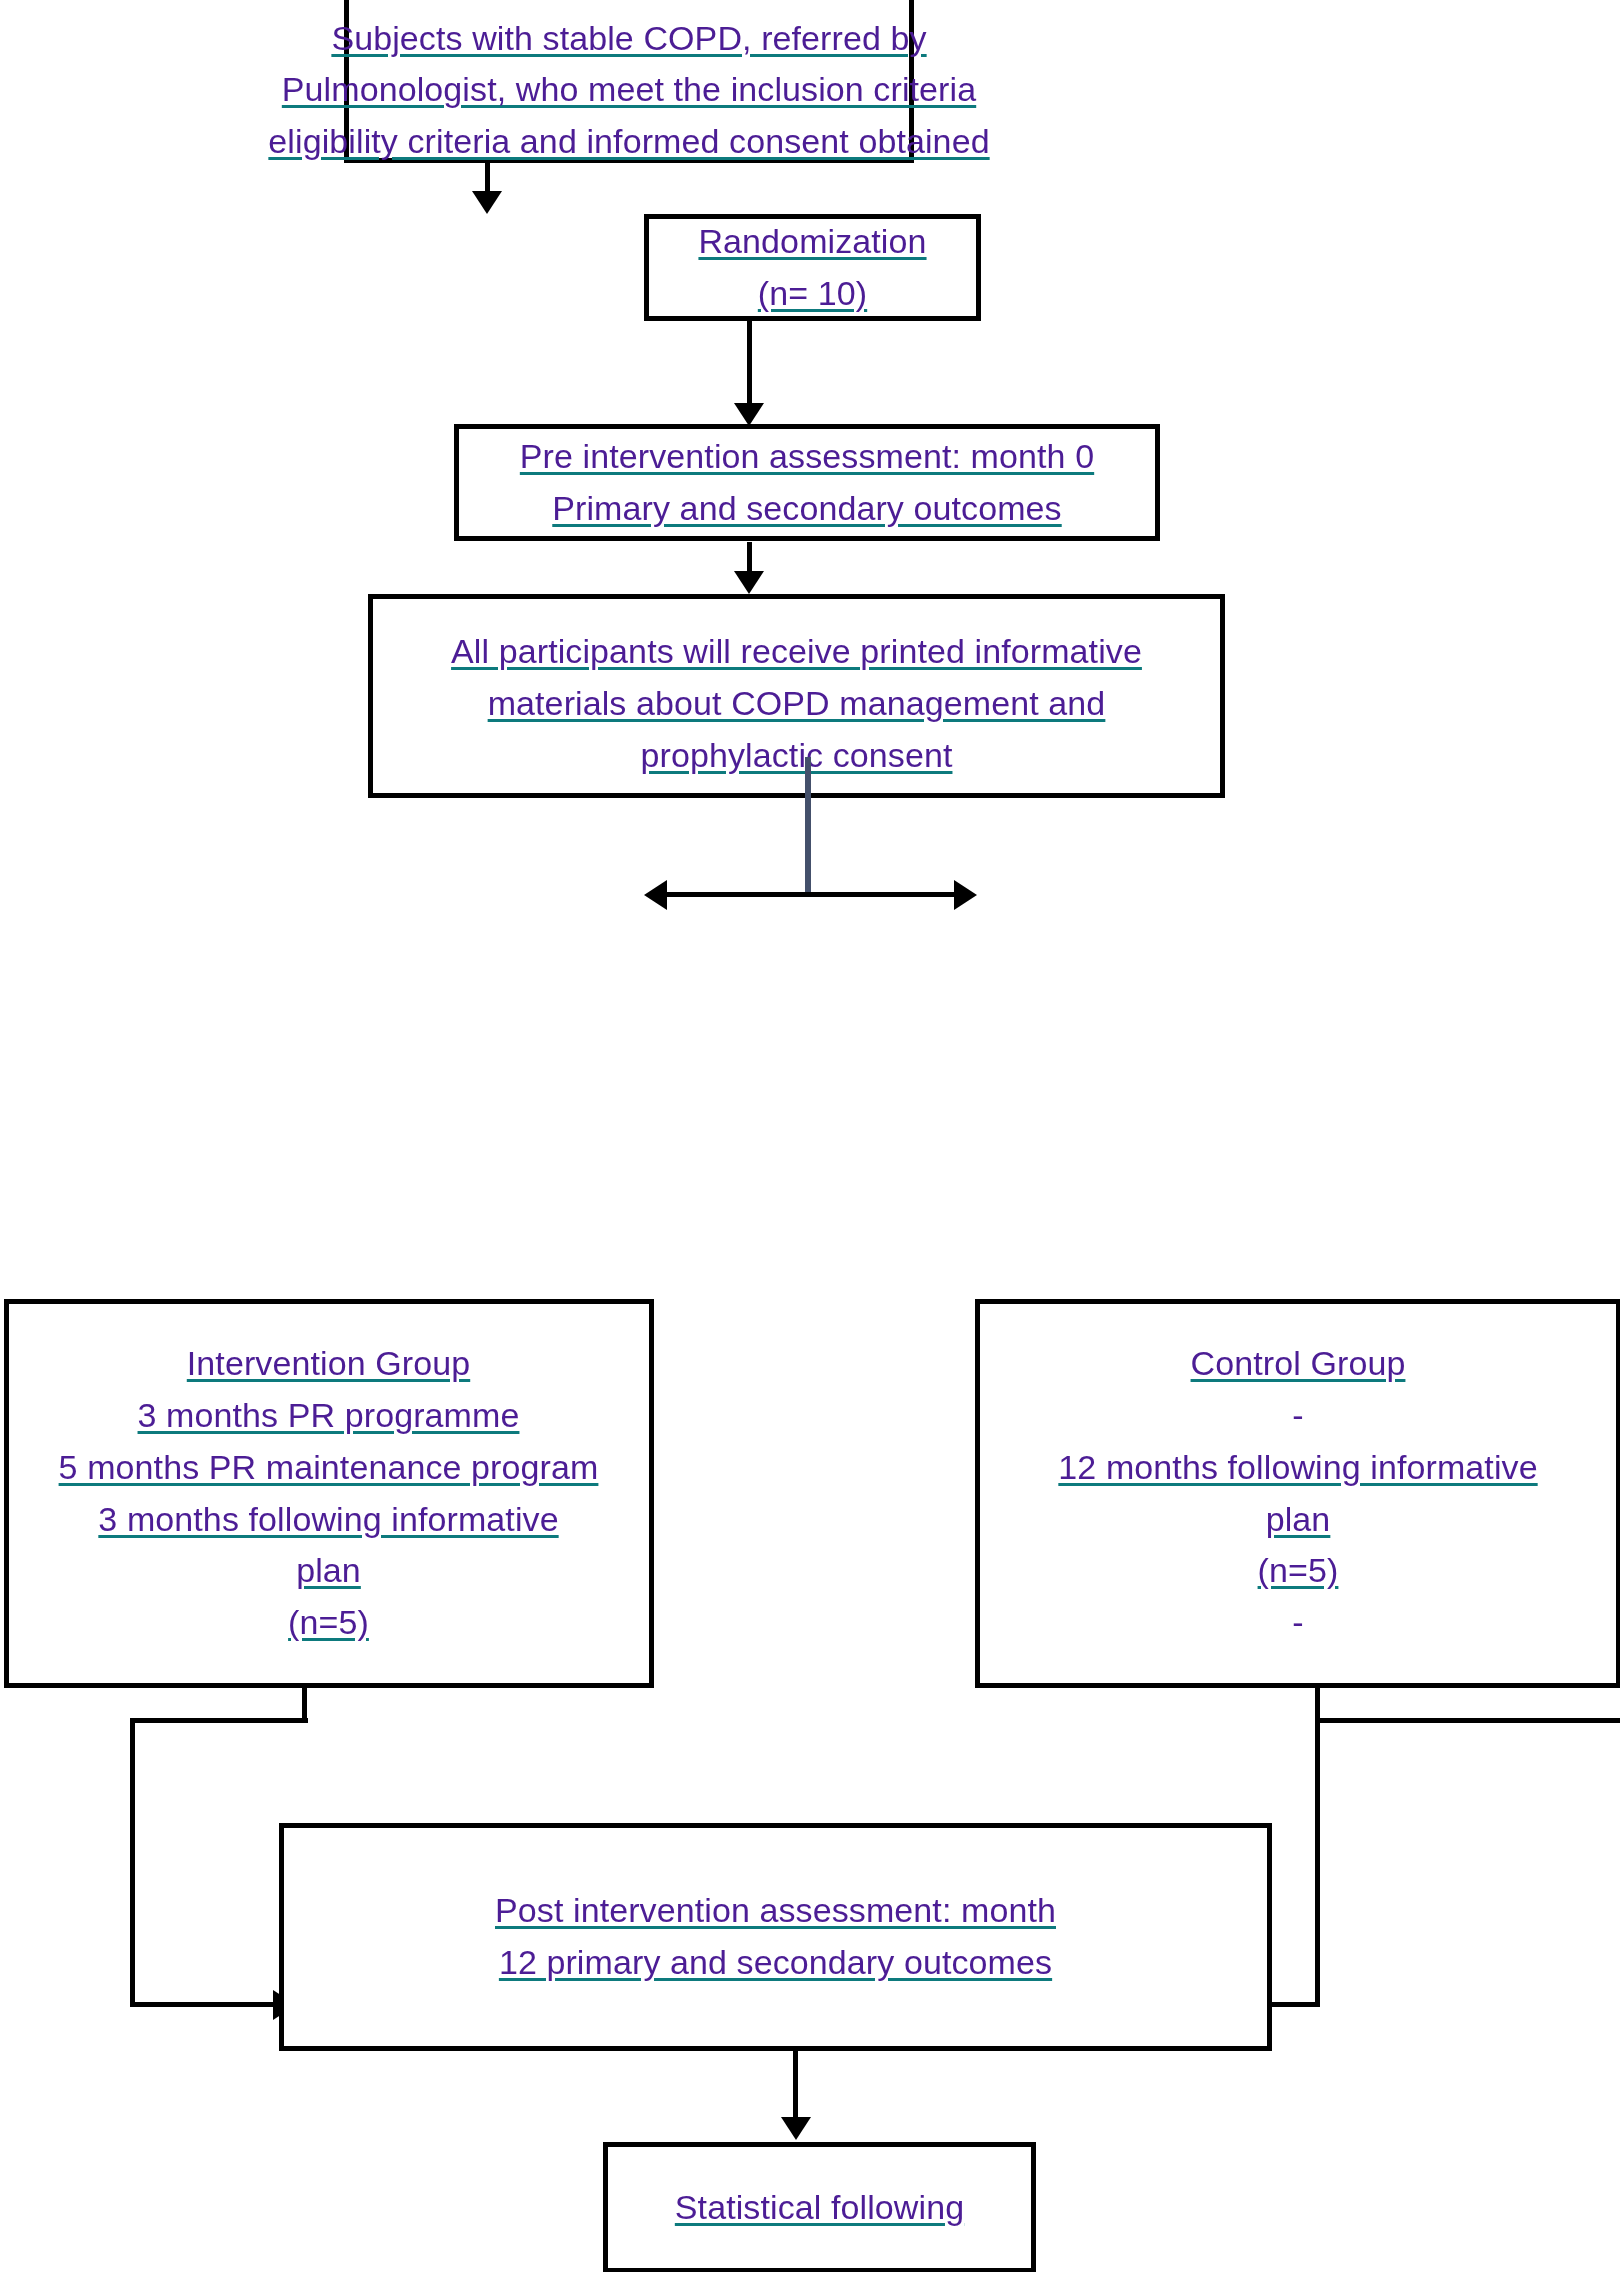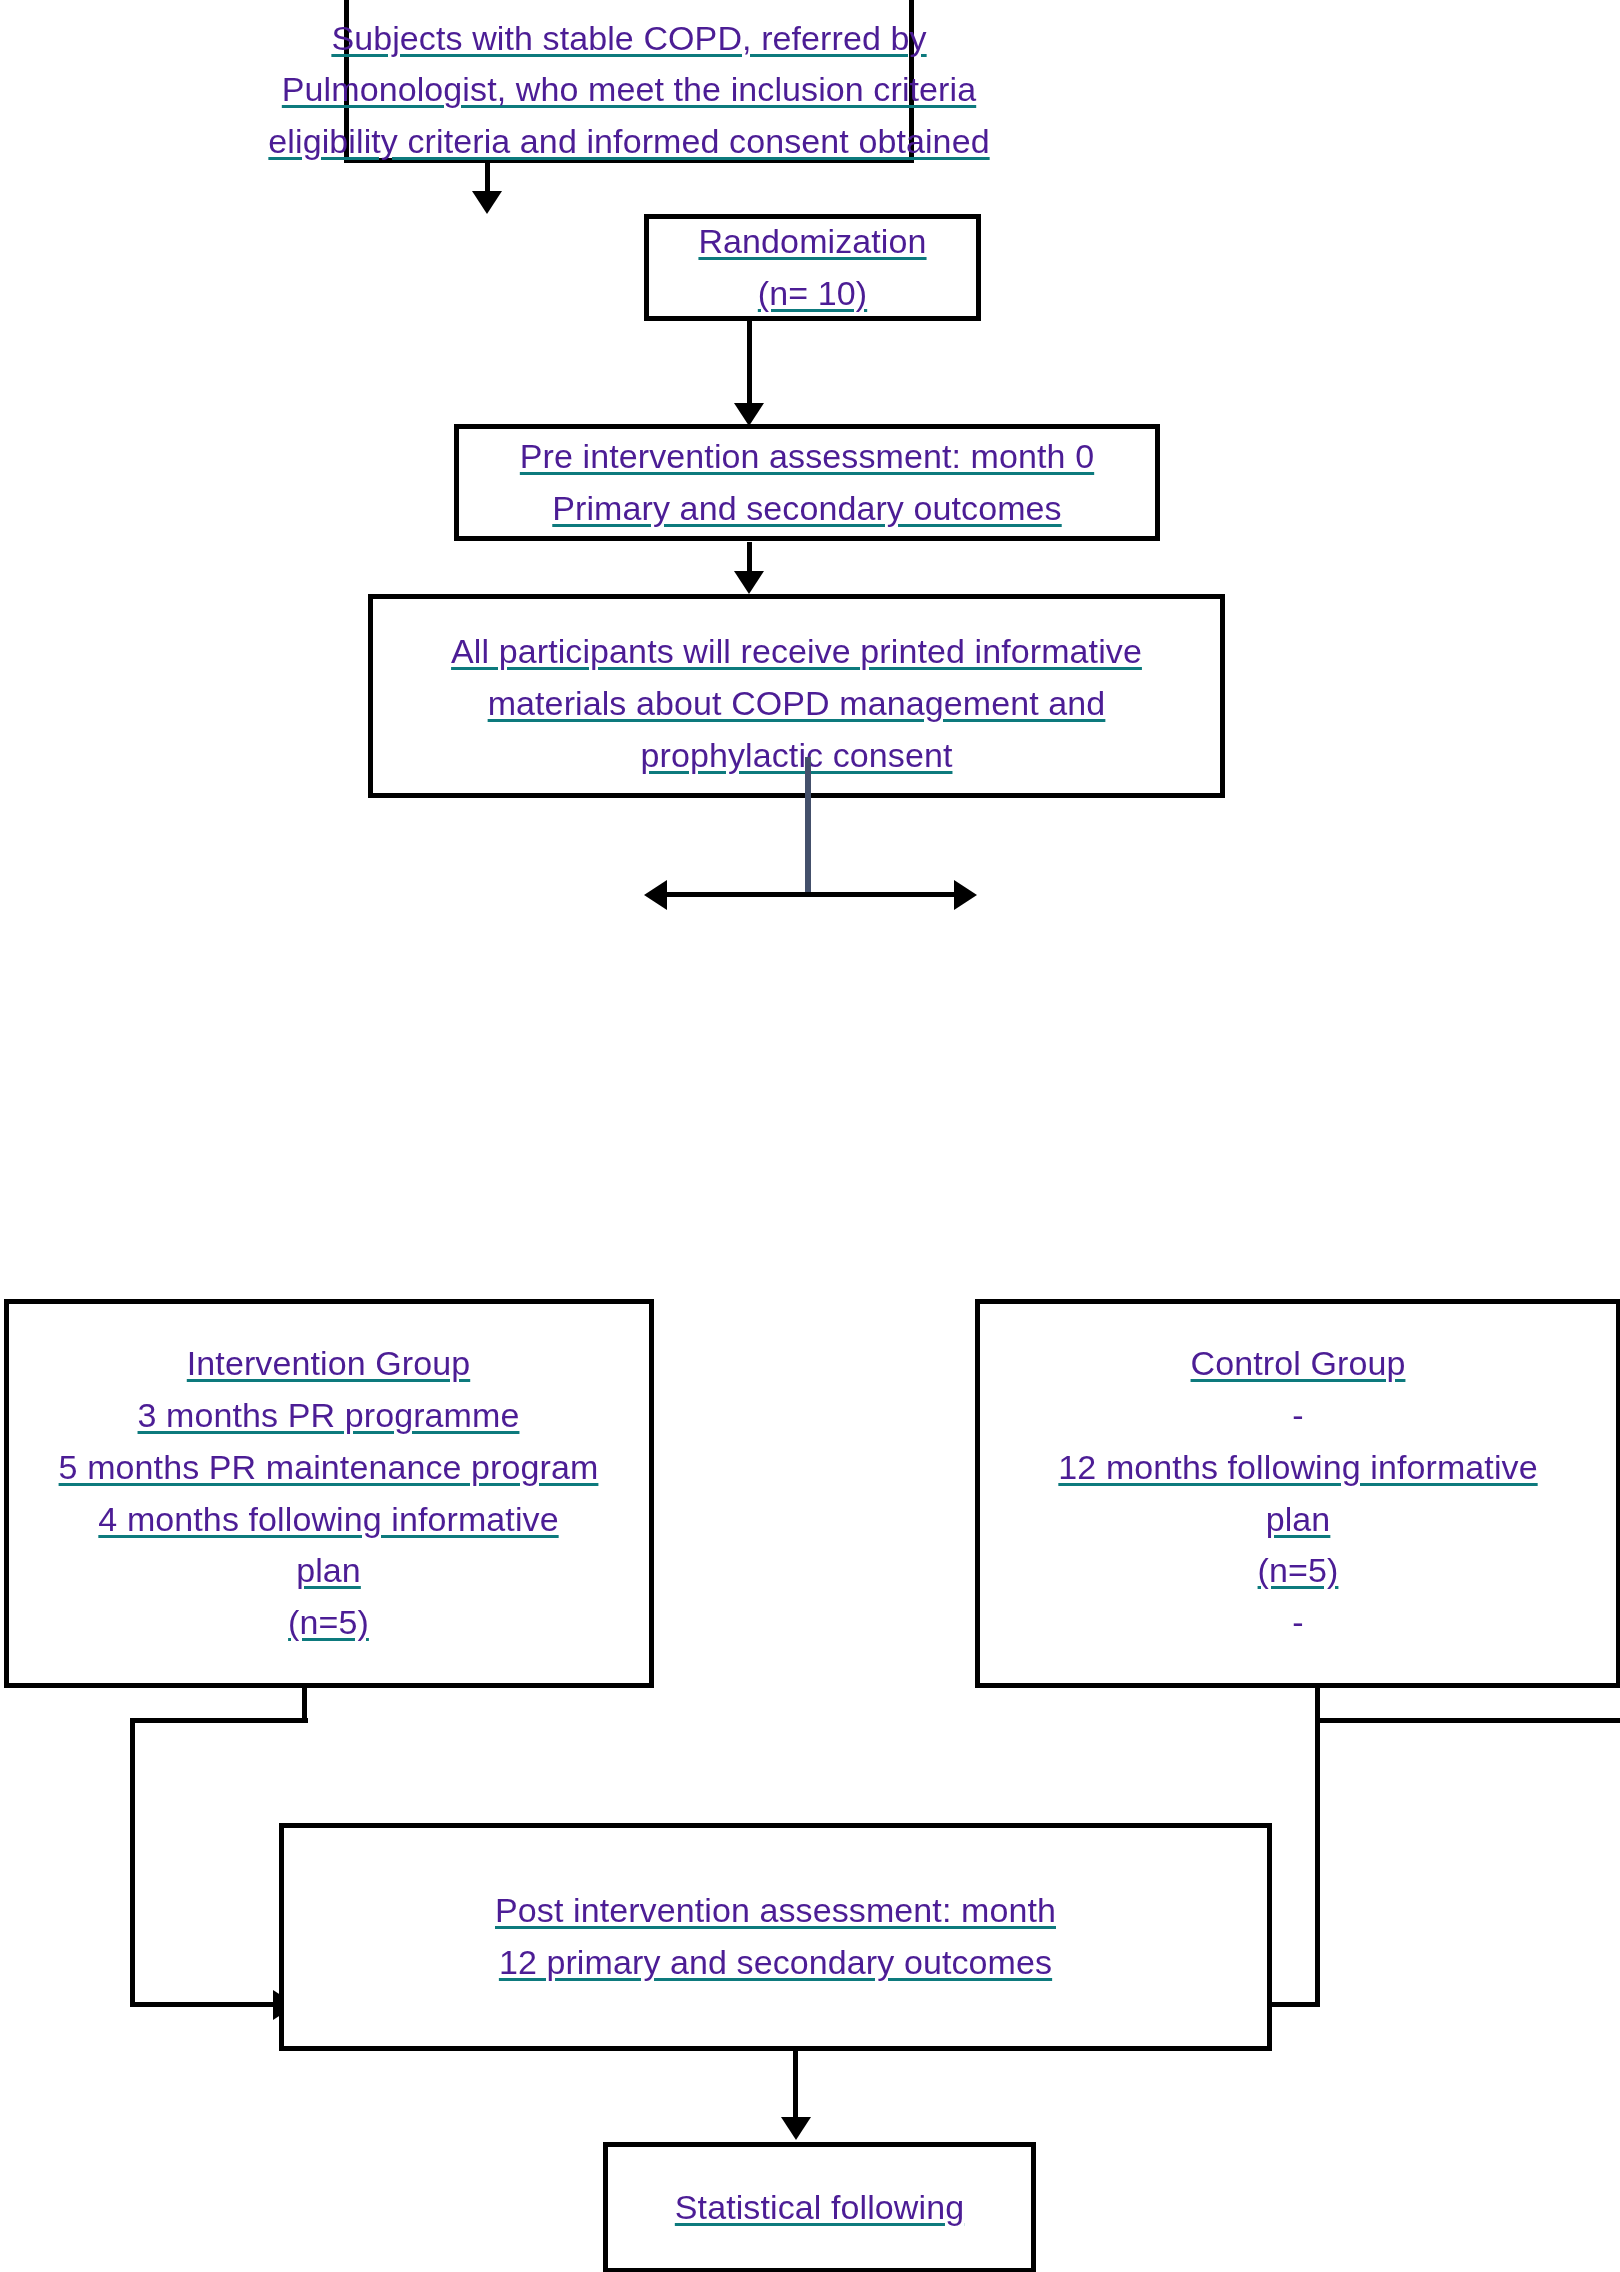--- a/index.html
+++ b/index.html
@@ -113,21 +113,21 @@
   <div class="spine" style="left:805px; top:757px; height:138px;"></div>
 
   <div class="connector connector-h" style="left:666px; top:892px; width:289px;"></div>
   <div class="arrowhead arrow-left" style="left:644px; top:880px;"></div>
   <div class="arrowhead arrow-right" style="left:954px; top:880px;"></div>
 
   <div class="flow-box" style="left:3.5px; top:1299px; width:650px; height:389px;">
     <div class="flow-line">Intervention Group</div>
     <div class="flow-line">3 months PR programme</div>
     <div class="flow-line">5 months PR maintenance program</div>
-    <div class="flow-line">4 months following informative</div>
+    <div class="flow-line">3 months following informative</div>
     <div class="flow-line">plan</div>
     <div class="flow-line">(n=5)</div>
   </div>
 
   <div class="flow-box" style="left:975px; top:1299px; width:646px; height:389px;">
     <div class="flow-line">Control Group</div>
     <div class="flow-line dash">-</div>
     <div class="flow-line">12 months following informative</div>
     <div class="flow-line">plan</div>
     <div class="flow-line">(n=5)</div>

